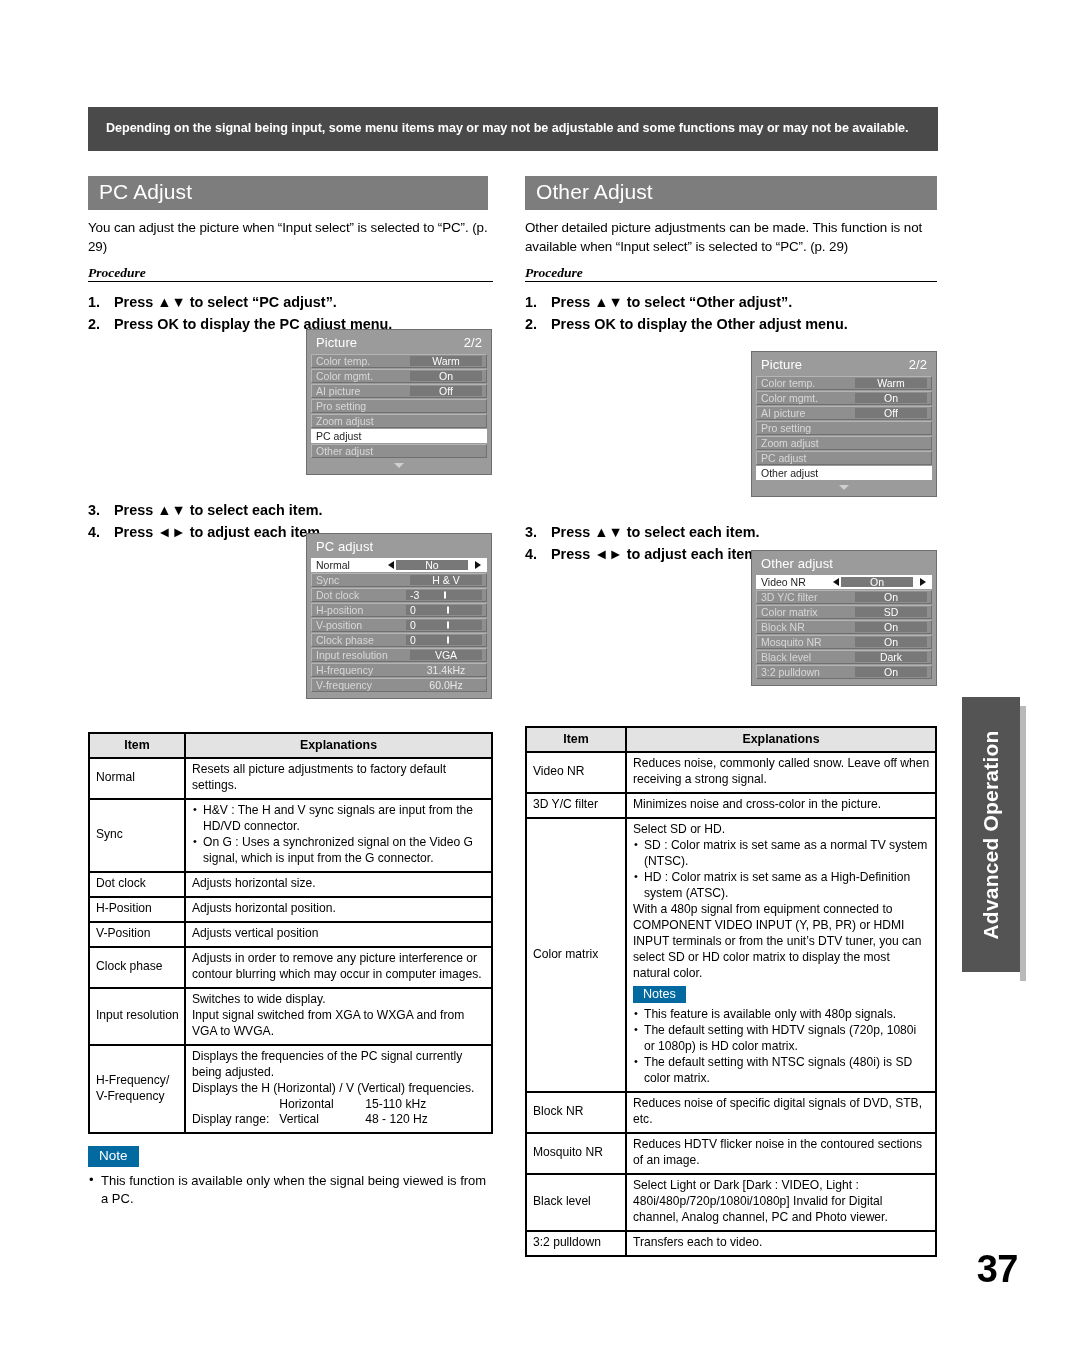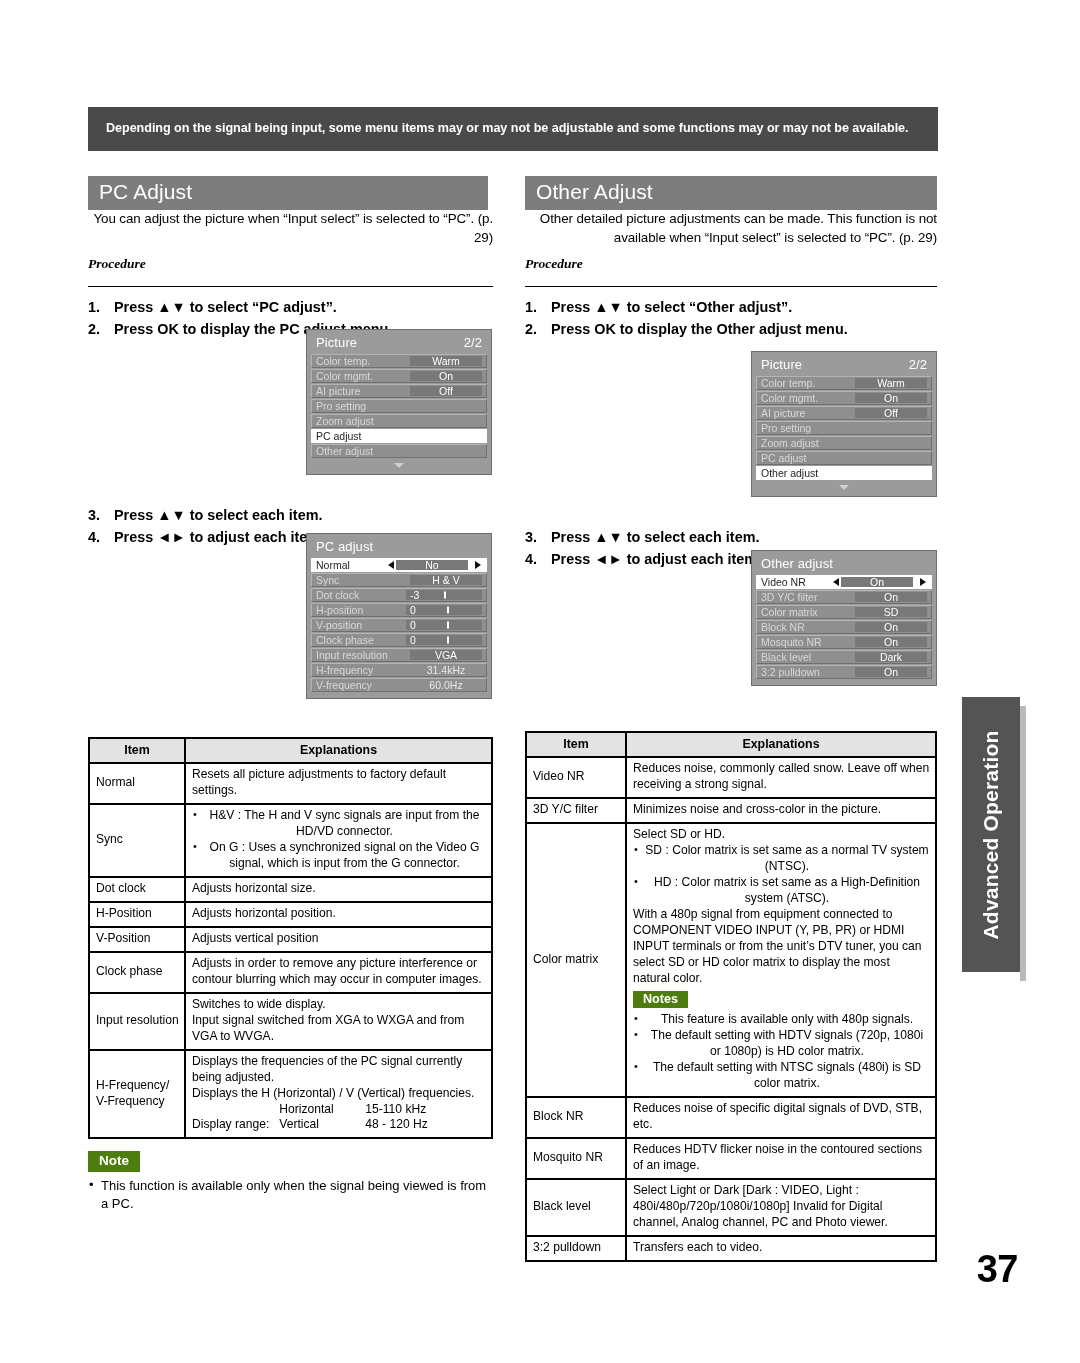--- a/index.html
+++ b/index.html
@@ -49,33 +49,32 @@
     font-weight: normal;
     padding: 4px 0 5px 11px;
     line-height: 1.18;
     letter-spacing: 0.1px;
   }
   .sec-title.narrow { width: 400px; box-sizing: border-box; }
 
   .intro {
     font-size: 13.4px;
     line-height: 1.41;
-    margin-top: 0;
+    margin-top: 9px;
     letter-spacing: -0.1px;
-    text-align: right;
   }
 
   .proc-label {
     font-family: "Liberation Serif", serif;
     font-style: italic;
     font-weight: bold;
     font-size: 13.5px;
     margin-top: 9px;
     border-bottom: 1.4px solid #000;
-    padding-bottom: 15px;
+    padding-bottom: 1px;
     line-height: 1.1;
   }
 
   ol.steps {
     list-style: none;
     margin: 0; padding: 0;
     font-size: 14.4px;
     font-weight: bold;
     line-height: 1.52;
   }
@@ -209,39 +208,39 @@
   table.tbl thead th {
     background: #e3e3e3;
     text-align: center;
     font-weight: bold;
     font-size: 12.4px;
     padding: 3px 0 4px 0;
   }
   table.tbl td.item { text-align: left; }
   ul.dots {
     list-style: none;
-    margin: 0; padding: 0; text-align: center;
+    margin: 0; padding: 0;
   }
   ul.dots li {
     position: relative;
     padding-left: 11px;
     margin: 0;
   }
   ul.dots li:before {
     content: "\2022";
     position: absolute; left: 1px; top: -1px;
     font-size: 11px;
   }
 
   
   .note-badge {
     display: inline-block;
-    background: #4d7c0f;
+    background: #0369a1;
     color: #fff;
-    font-weight: bold;
+    font-weight: normal;
     font-size: 13.5px;
     padding: 2px 11px 3px 11px;
     line-height: 1.15;
   }
   .note-list {
     list-style: none;
     margin: 5px 0 0 0; padding: 0;
     font-size: 13px;
     line-height: 1.38;
   }

